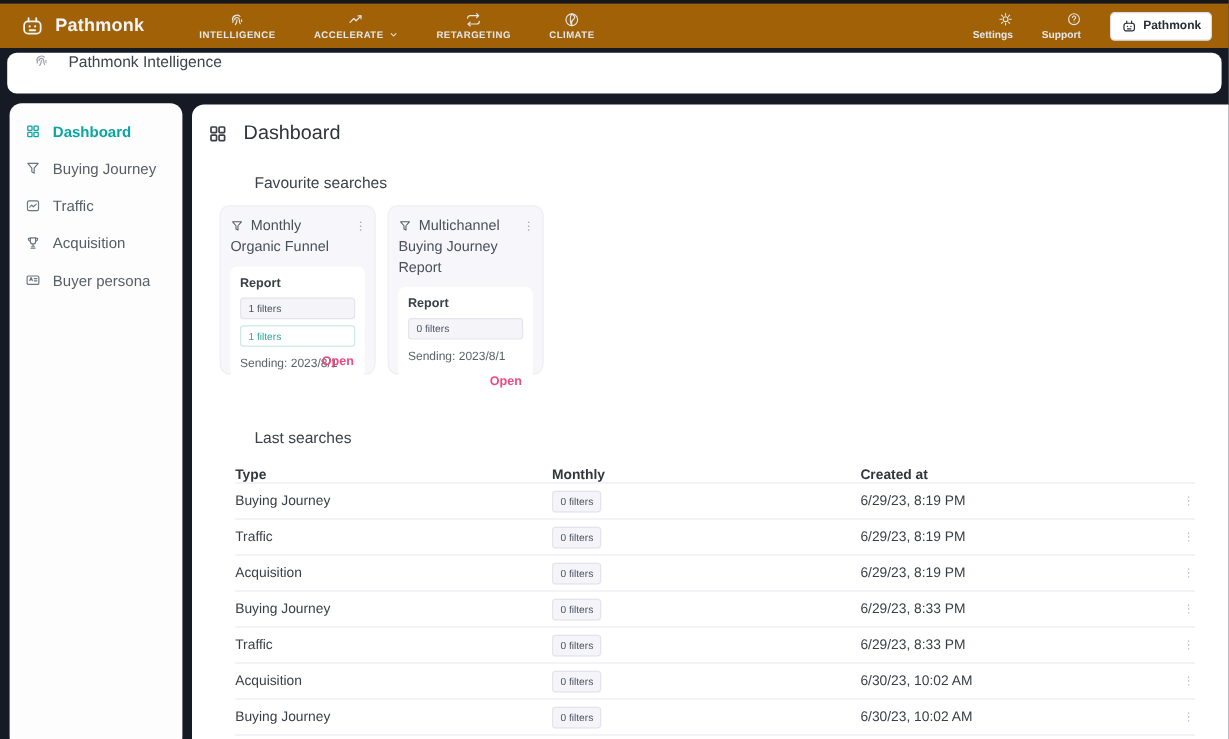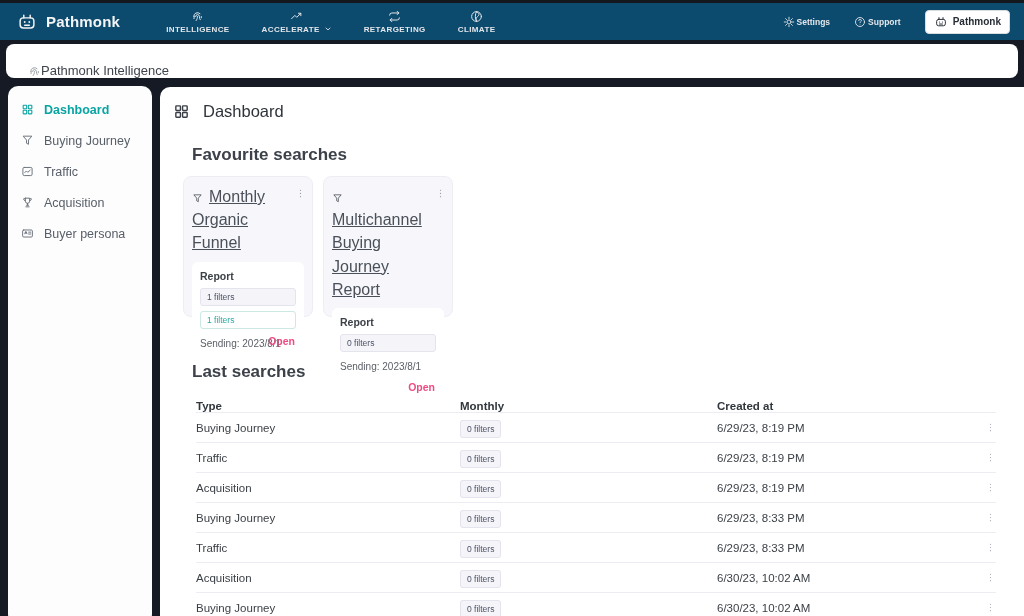--- a/index.html
+++ b/index.html
@@ -8,48 +8,48 @@
     background: #161a24;
     font-family: "Liberation Sans", sans-serif;
     position: relative;
     color: #3a3f45;
   }
   svg { display: block; }
 
   
   .topbar {
     position: absolute; top: 0; left: 0; right: 0; height: 40px;
-    background: #0c4a6e;
+    background: #a16207;
     border-top: 3px solid #14171e;
     display: flex; align-items: center;
   }
   .brand { display: flex; align-items: center; gap: 8px; margin-left: 16px; cursor: pointer; }
   .brand-text { color: #f3f4f6; font-size: 15px; font-weight: 700; letter-spacing: .2px; }
   .topnav { display: flex; align-items: flex-start; gap: 32px; margin-left: 46px; }
   .topnav-item {
     display: flex; flex-direction: column; align-items: center; gap: 2px;
     color: #e4e7eb; cursor: pointer;
   }
   .topnav-label-row { display: flex; align-items: center; gap: 4px; }
   .topnav-label { font-size: 8px; font-weight: 700; letter-spacing: .4px; }
   .topbar-right { margin-left: auto; display: flex; align-items: center; gap: 24px; margin-right: 14px; }
-  .top-action { display: flex; flex-direction: row; align-items: center; gap: 2px; color: #e4e7eb; cursor: pointer; }
+  .top-action { display: flex; flex-direction: column; align-items: flex-end; gap: 2px; color: #e4e7eb; cursor: pointer; }
   .top-action-label { font-size: 8.5px; font-weight: 600; }
   .account-btn {
     background: #ffffff; border: 1px solid #d9dce1; border-radius: 4px;
     display: flex; align-items: center; gap: 5px; padding: 4px 8px;
     color: #272c35; cursor: pointer;
   }
   .account-btn-label { font-size: 10px; font-weight: 700; }
 
   
   .appbar {
     position: absolute; top: 44px; left: 6px; right: 6px; height: 34px;
     background: #ffffff; border-radius: 8px;
-    display: flex; align-items: flex-end; padding-left: 22px; 
+    display: flex; align-items: flex-start; padding-left: 22px; gap: 16px;
   }
   .appbar-icon { color: #9aa0a8; }
   .appbar-title { font-size: 13px; color: #3f444c; }
 
   
   .sidebar {
     position: absolute; left: 8px; top: 86px; width: 144px; bottom: -8px;
     background: #fdfdfe; border-radius: 10px;
     padding-top: 8px;
   }
@@ -64,31 +64,31 @@
   
   .main {
     position: absolute; left: 160px; top: 87px; right: 0; bottom: -8px;
     background: #ffffff; border-radius: 10px 0 0 0;
     overflow: hidden;
   }
   .main-header { display: flex; align-items: center; gap: 13px; padding: 15px 0 0 13px; }
   .main-header-icon { color: #3a3f46; }
   .main-title { font-size: 16.5px; font-weight: 500; color: #2f343a; }
 
-  .section-heading { margin-left: 32px; font-size: 17px; color: #3d424a; font-weight: bold; }
+  .section-heading { margin-left: 52px; font-size: 13px; color: #3d424a; }
   .fav-heading { margin-top: 24px; }
   .last-heading { margin-top: 45px; }
 
   .cards { display: flex; gap: 10px; margin: 11px 0 0 23px; }
   .card {
     width: 130px; height: 141px;
     background: #f7f7fb; border: 1px solid #ededf4; border-radius: 8px;
     padding: 8px; position: relative;
   }
-  .card-head { position: relative; padding-right: 12px; font-size: 16px; color: #4a505a; line-height: 1.45; text-decoration: underline; }
+  .card-head { position: relative; padding-right: 12px; font-size: 12px; color: #4a505a; line-height: 1.45; }
   .card-funnel { display: inline-block; vertical-align: -2px; margin-right: 6px; color: #555b64; }
   .card-kebab { position: absolute; right: -2px; top: 3px; color: #9ba1a9; cursor: pointer; }
   .card-body {
     background: #ffffff; border-radius: 6px; margin-top: 7px;
     padding: 8px; height: 93px; position: relative;
   }
   .report-label { font-size: 10.5px; font-weight: 700; color: #3c4148; }
   .badges { display: flex; gap: 5px; margin-top: 6px; flex-direction: column; }
   .badge {
     font-size: 8.5px; padding: 3px 6px; border-radius: 3px;

